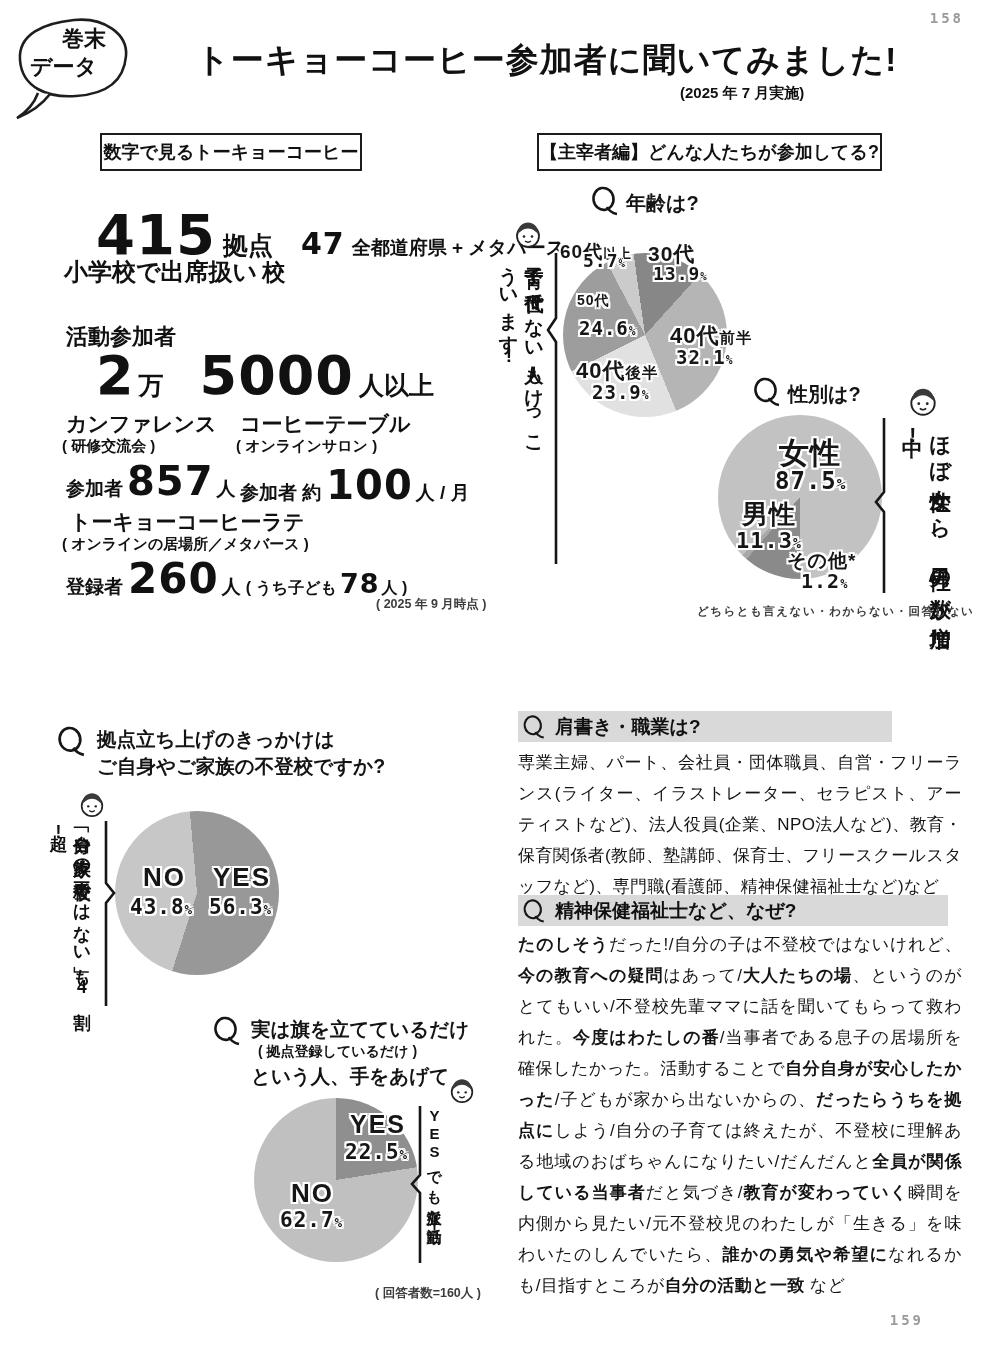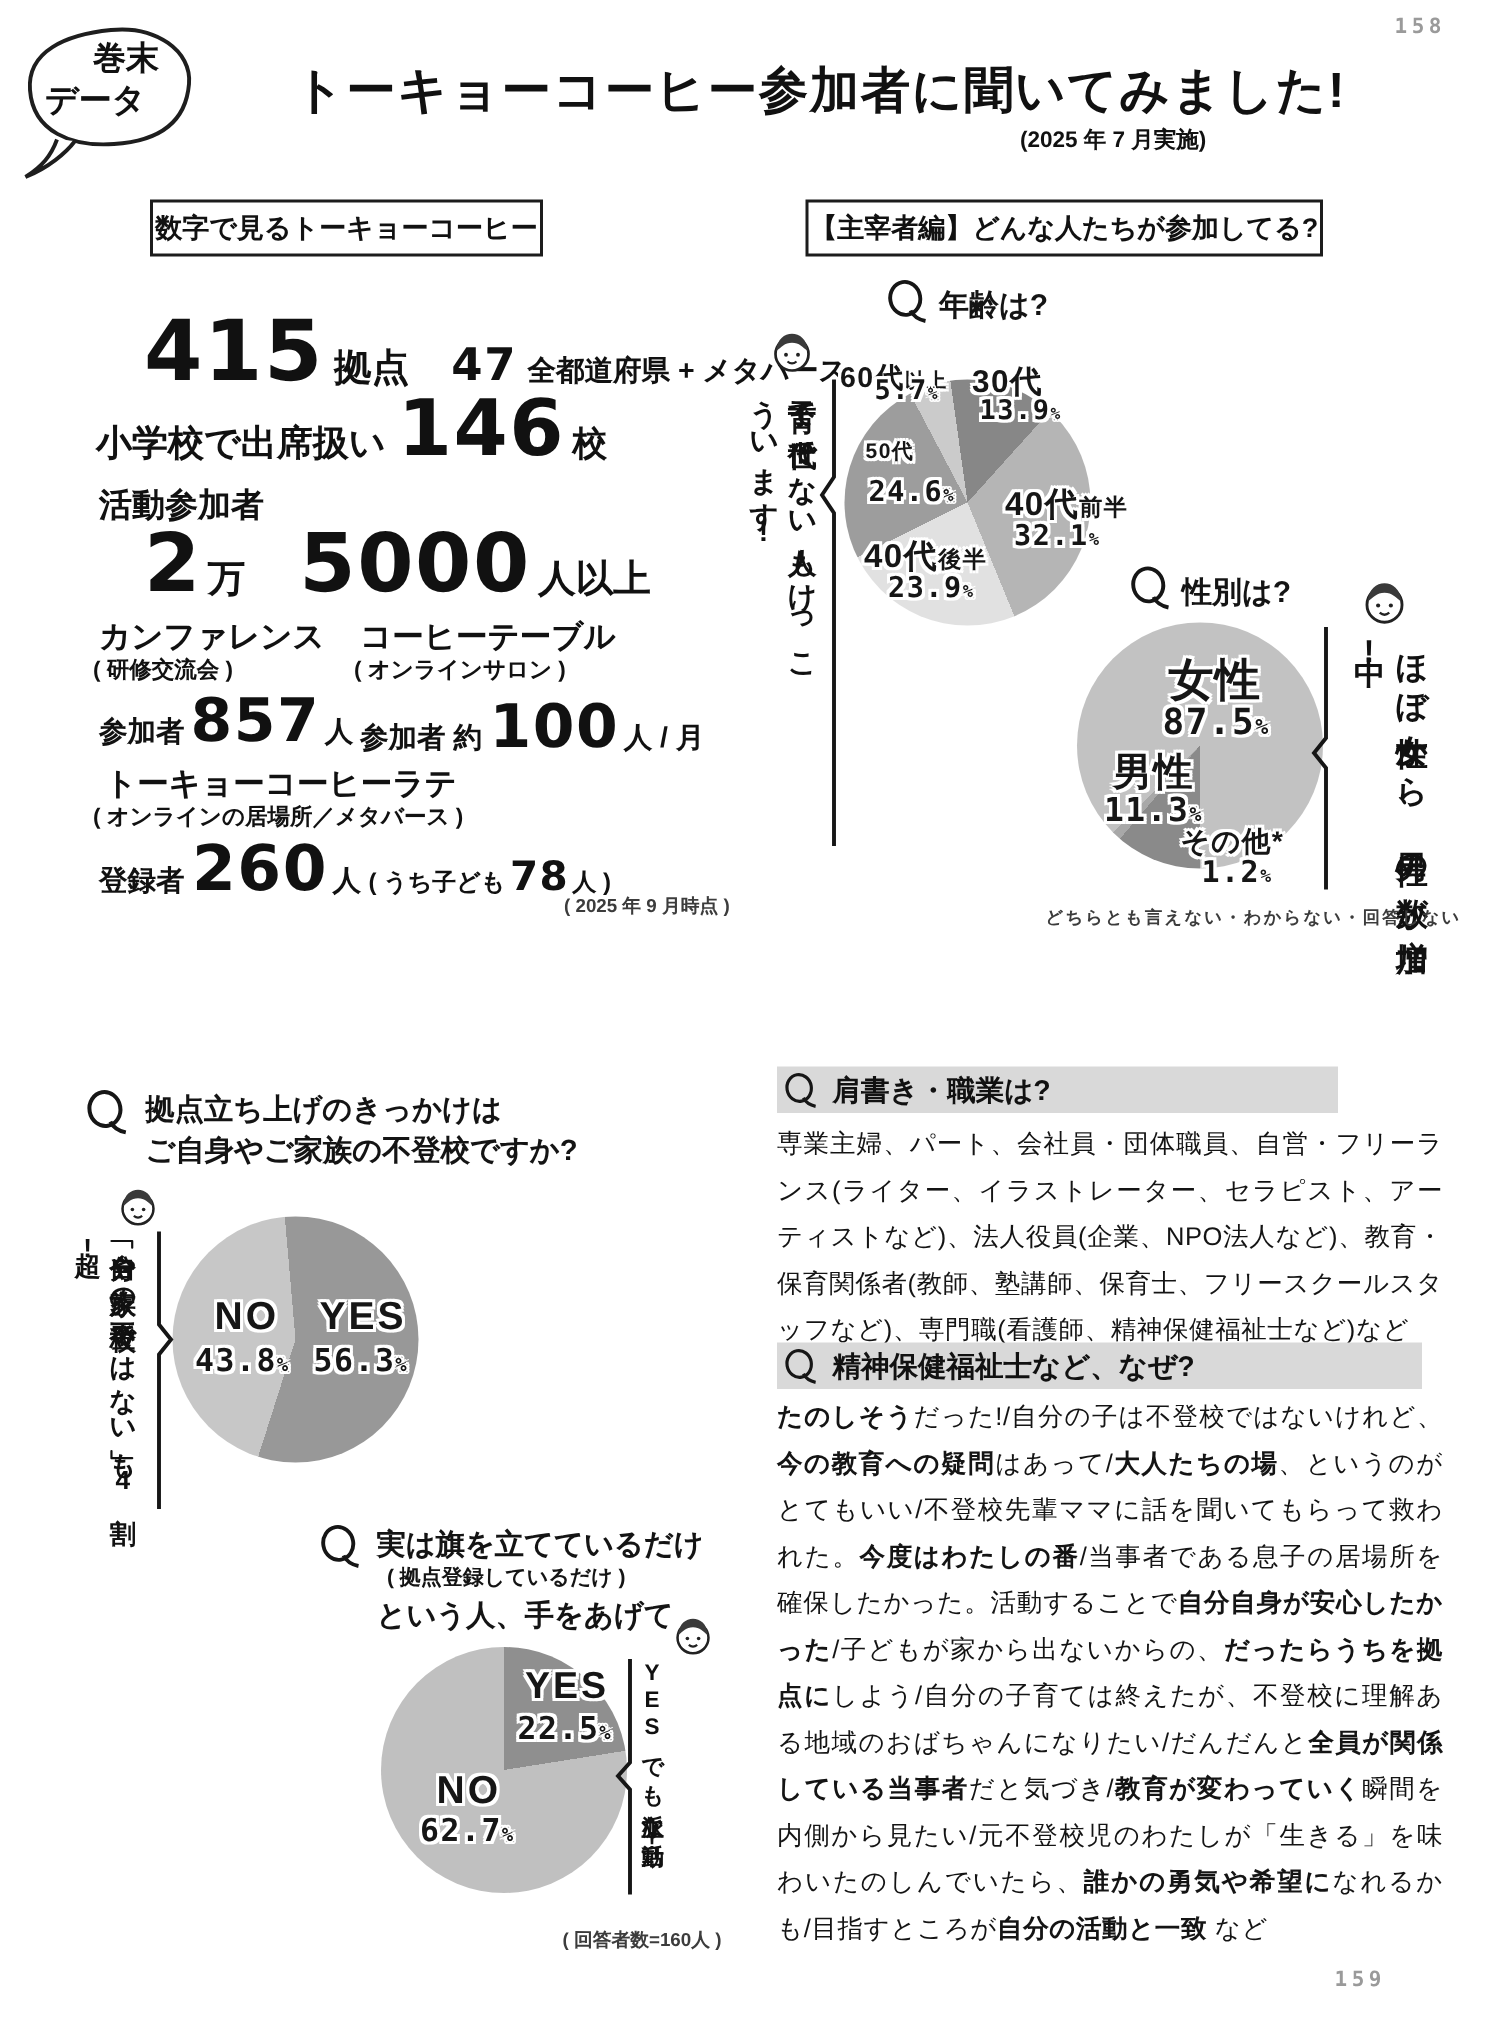--- a/index.html
+++ b/index.html
@@ -52,21 +52,20 @@
 <div class="boxhead" style="left:537px;top:133px;width:341px;height:34px;font-size:18px">【主宰者編】どんな人たちが参加してる?</div>
 
 <div class="statrow" style="left:64px;top:202px">
   <span class="num" style="font-size:56px">415</span>
   <span class="b9" style="font-size:25px;margin-left:7px">拠点</span>
   <span class="num" style="font-size:30px;margin-left:28px">47</span>
   <span class="b9" style="font-size:19px;margin-left:7px">全都道府県 + メタバース</span>
 </div>
 <div class="statrow" style="left:64px;top:256px">
   <span class="b9" style="font-size:24px">小学校で出席扱い</span>
-  <span class="num" style="font-size:52px;margin-left:8px">146</span>
   <span class="b9" style="font-size:23px;margin-left:5px">校</span>
 </div>
 <div class="abs b9 nw" style="left:66px;top:322px;font-size:22px">活動参加者</div>
 <div class="statrow" style="left:64px;top:344px">
   <span class="num" style="font-size:54px">2</span>
   <span class="b9" style="font-size:25px;margin:0 4px">万</span>
   <span class="num" style="font-size:54px">5000</span>
   <span class="b9" style="font-size:25px;margin-left:5px">人以上</span>
 </div>
 

